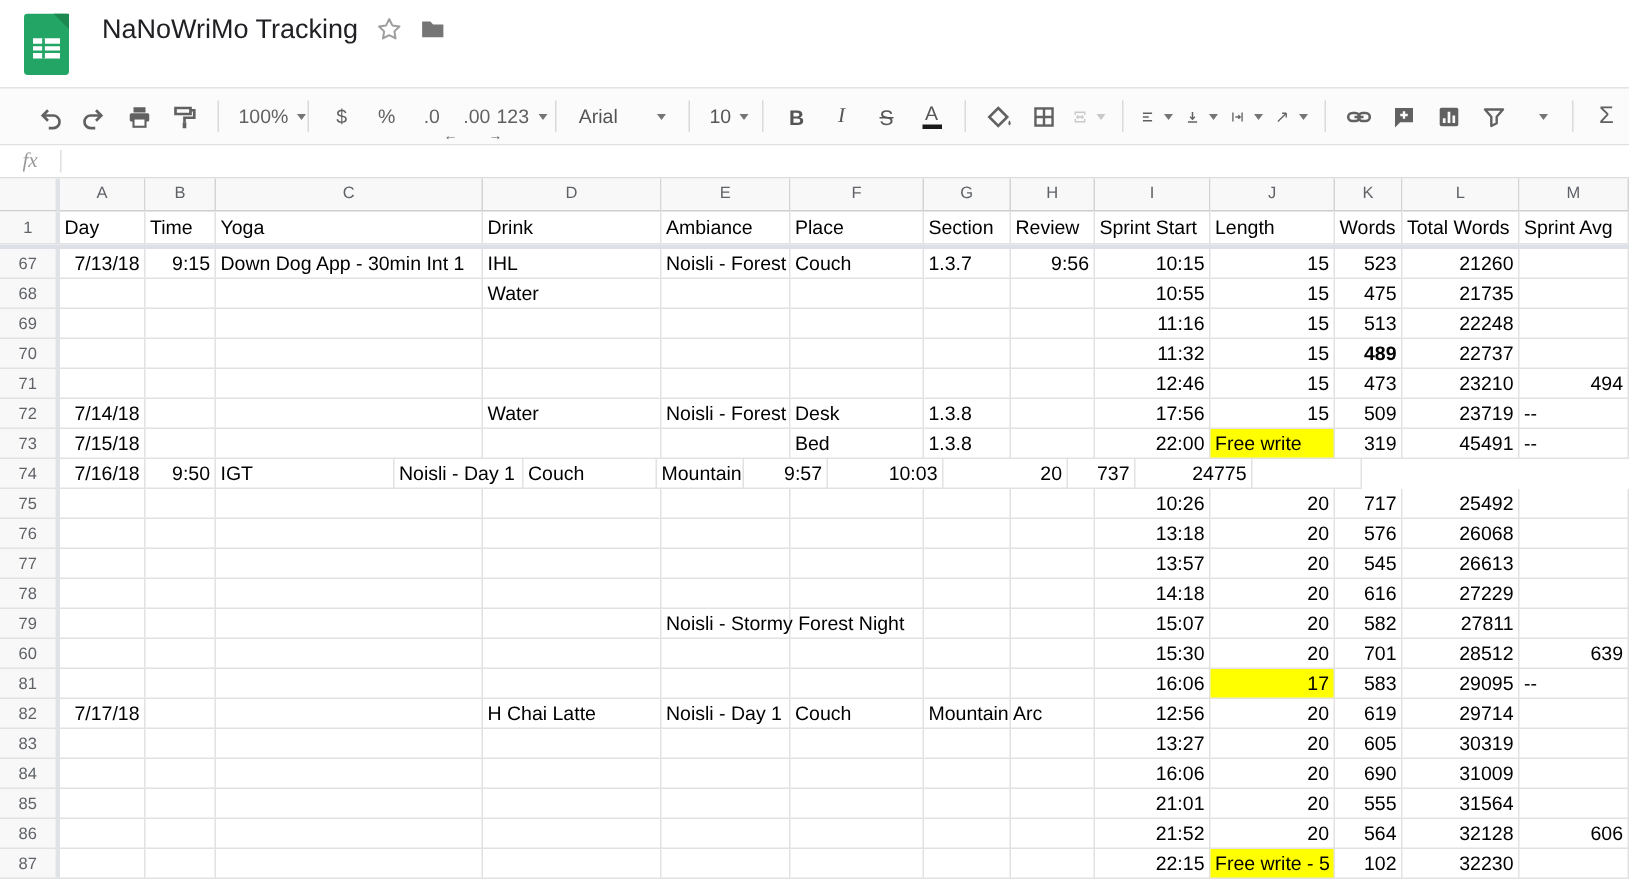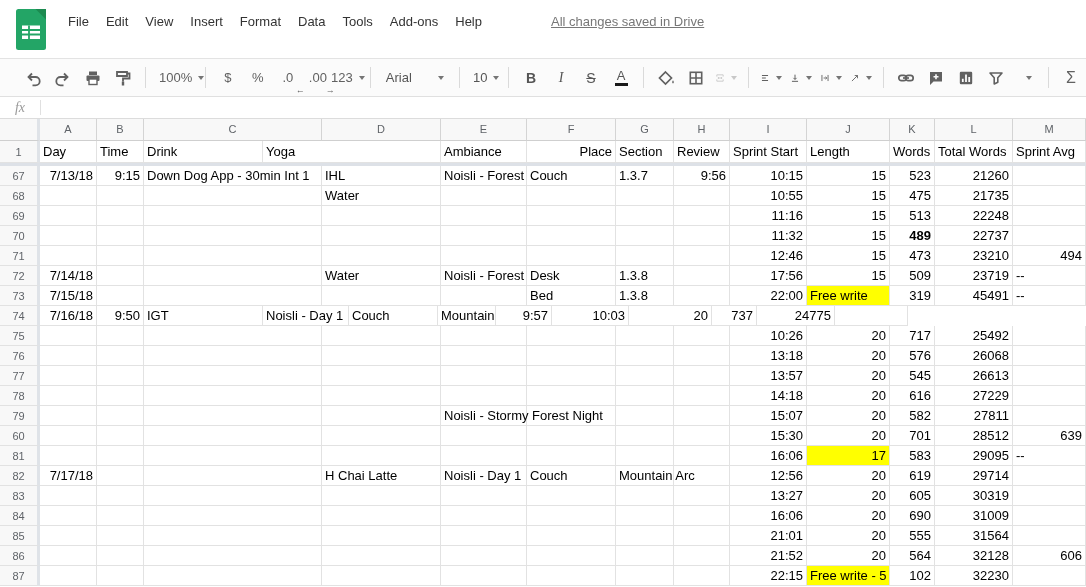--- a/index.html
+++ b/index.html
@@ -75,31 +75,32 @@
     <svg viewBox="0 0 30 41" width="30" height="41">
       <rect x="0" y="0" width="30" height="41" rx="2.5" fill="#23A566"></rect>
       <path d="M19.5 0 H30 V10.5 Z" fill="#1C8A50"></path>
       <rect x="6" y="16.5" width="18" height="13.5" fill="#ffffff"></rect>
       <g stroke="#23A566" stroke-width="1.8" fill="none">
         <path d="M13 16.5 V30 M6 21 H24 M6 25.5 H24"></path>
       </g>
     </svg>
   </div>
   <div class="title-block">
-    <div class="menubar">
-      <span class="menu-item">File</span>
-      <span class="menu-item">Edit</span>
-      <span class="menu-item">View</span>
-      <span class="menu-item">Insert</span>
-      <span class="menu-item">Format</span>
-      <span class="menu-item">Data</span>
-      <span class="menu-item">Tools</span>
-      <span class="menu-item">Add-ons</span>
-      <span class="menu-item">Help</span>
-      <span class="save-status">All changes saved in Drive</span>
+    <div class="title-row">
+      <span class="doc-title">NaNoWriMo Tracking</span>
+      <span class="ticon">
+        <svg viewBox="0 0 18 18" width="17" height="17">
+          <path d="M9 1.8 l2.2 4.5 5 .72 -3.6 3.5 .85 4.98 L9 13.15 4.55 15.5 5.4 10.52 1.8 7.02 l5-.72 Z" fill="none" stroke="#9e9e9e" stroke-width="1.4" stroke-linejoin="round"></path>
+        </svg>
+      </span>
+      <span class="ticon">
+        <svg viewBox="0 0 18 18" width="17" height="17">
+          <path d="M1.5 3.5 h5.8 l2 2.2 h7.2 v9 h-15 Z" fill="#757575"></path>
+        </svg>
+      </span>
     </div>
   </div>
 </div>
 
 <div class="toolbar">
   <div class="tbtn">
     <svg viewBox="0 0 18 18" width="18" height="18">
         <g fill="none" stroke="#616161" stroke-width="1.8">
       <path d="M4.5 8 h7 a4.2 4.2 0 0 1 0 8.4 h-3"></path>
           <path d="M8 4.5 L4.5 8 L8 11.5"></path>
@@ -284,24 +285,24 @@
       <div class="col-hdr" style="width: 77px;">I</div>
       <div class="col-hdr" style="width: 83px;">J</div>
       <div class="col-hdr" style="width: 45px;">K</div>
       <div class="col-hdr" style="width: 78px;">L</div>
       <div class="col-hdr" style="width: 73px;">M</div>
     </div>
     <div class="row row1">
       <div class="rownum" style="line-height: 22px;">1</div>
       <div class="cell" style="width: 57px;">Day</div>
       <div class="cell" style="width: 47px;">Time</div>
+      <div class="cell" style="width: 178px;">Yoga</div>
       <div class="cell" style="width: 119px;">Drink</div>
-      <div class="cell" style="width: 178px;">Yoga</div>
       <div class="cell" style="width: 86px;">Ambiance</div>
-      <div class="cell" style="width: 89px; text-align: right;">Place</div>
+      <div class="cell" style="width: 89px;">Place</div>
       <div class="cell" style="width: 58px;">Section</div>
       <div class="cell" style="width: 56px;">Review</div>
       <div class="cell" style="width: 77px;">Sprint Start</div>
       <div class="cell" style="width: 83px;">Length</div>
       <div class="cell" style="width: 45px;">Words</div>
       <div class="cell" style="width: 78px;">Total Words</div>
       <div class="cell" style="width: 73px;">Sprint Avg</div>
     </div>
     <div class="frozen-divider"></div>
     <div class="row">

